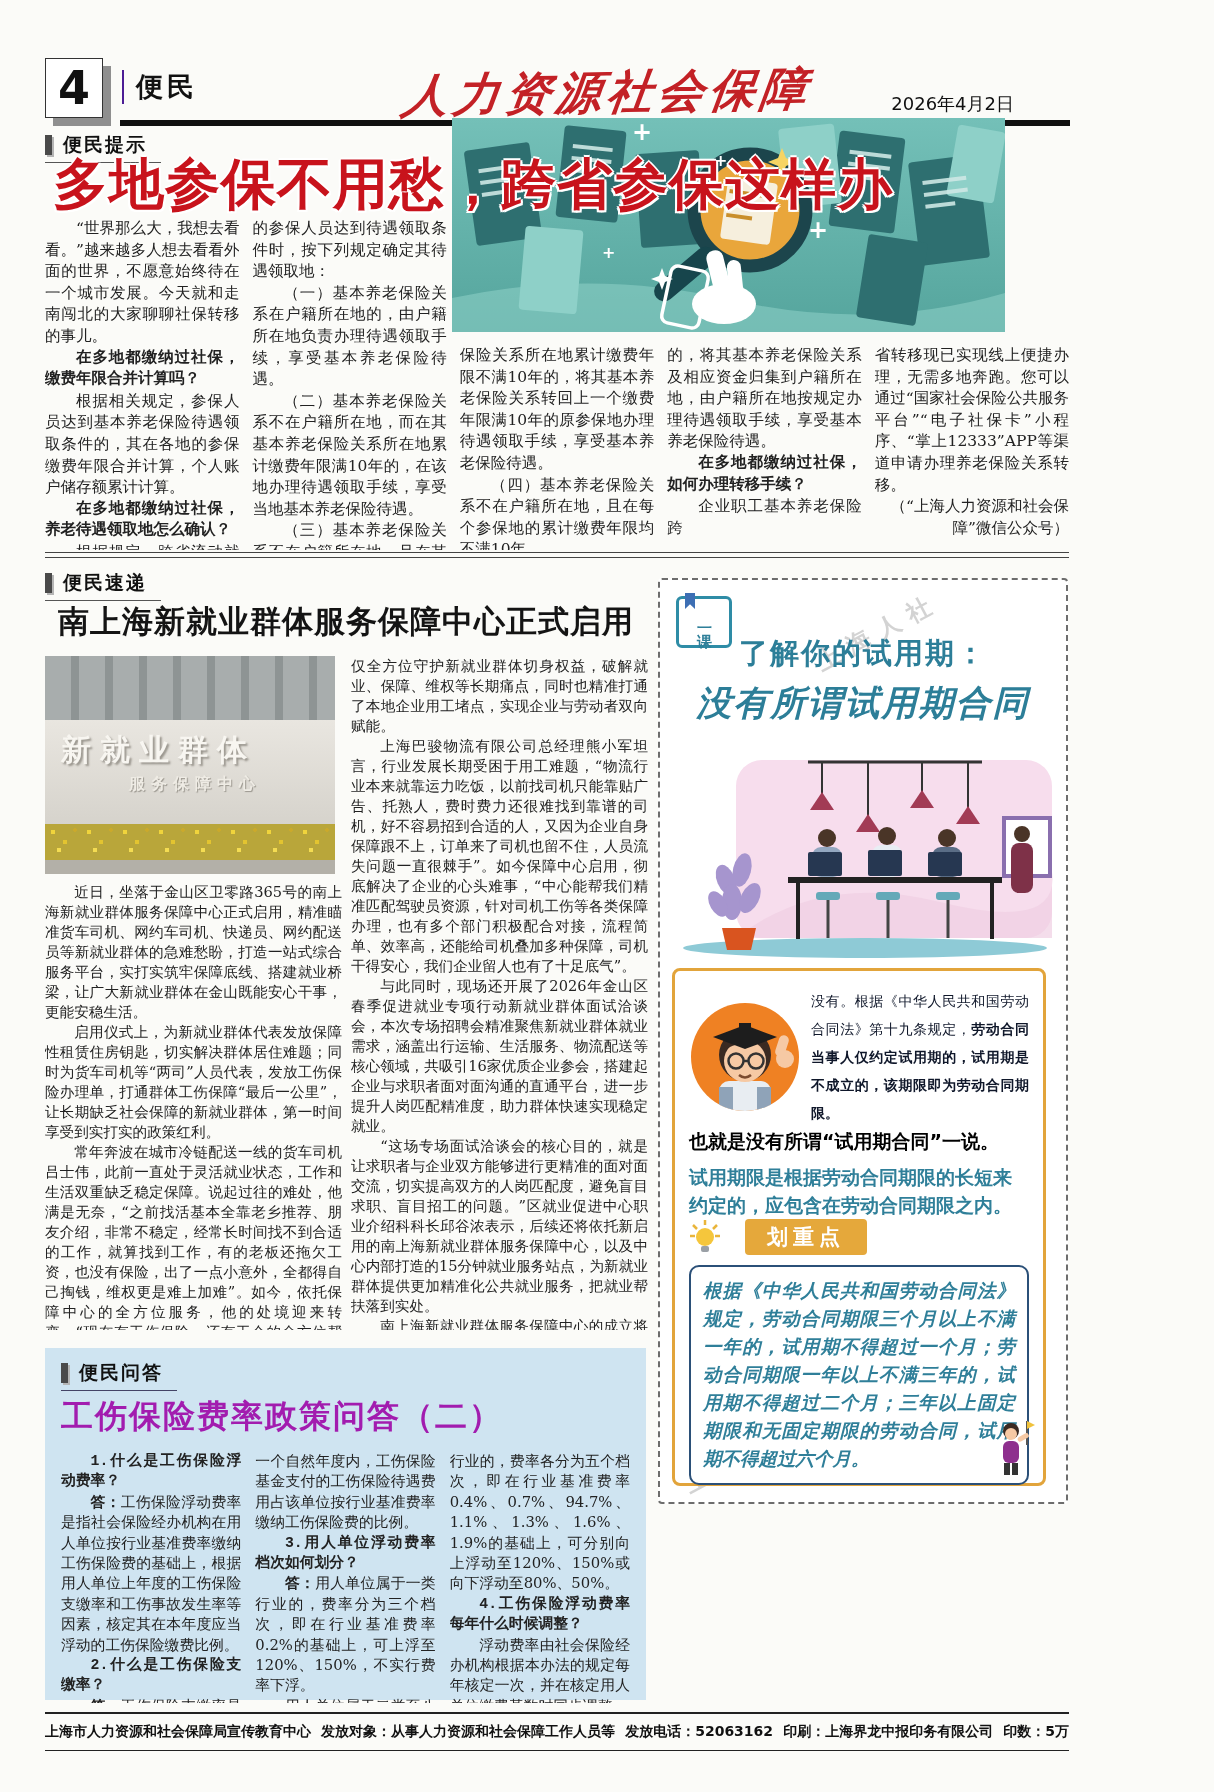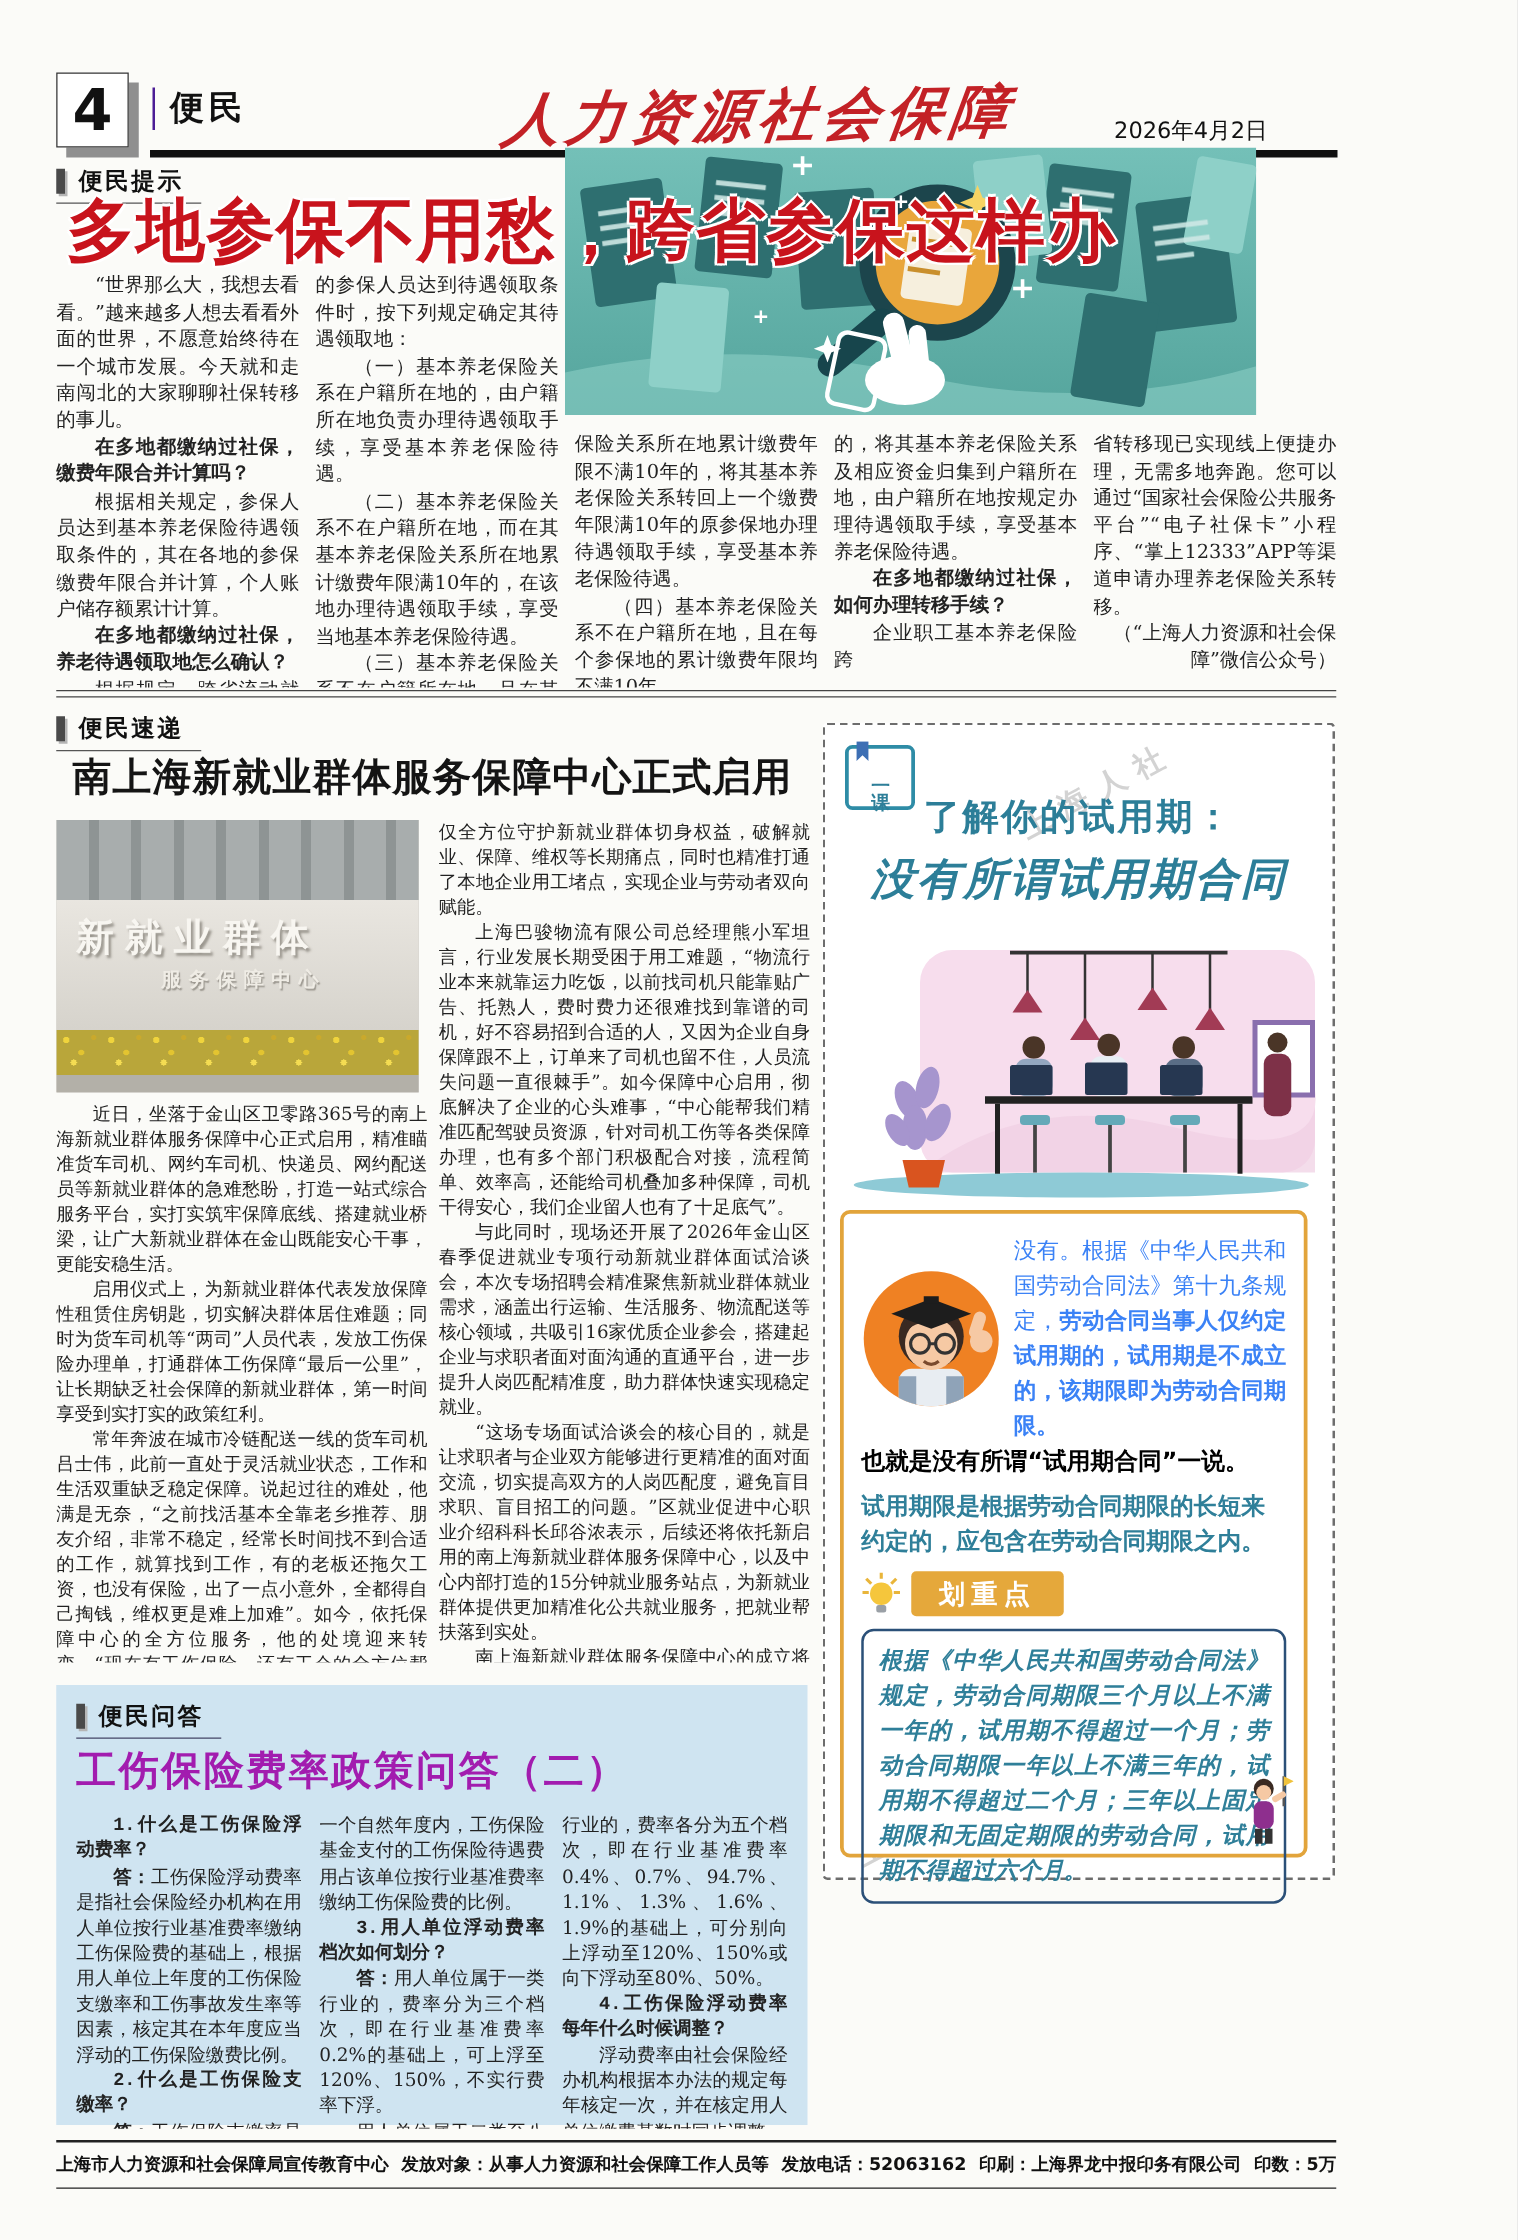--- a/index.html
+++ b/index.html
@@ -81,25 +81,25 @@
     letter-spacing:10px;transform:rotate(-28deg);pointer-events:none;white-space:nowrap;}
   #panel-title{position:absolute;left:0;top:54px;width:100%;text-align:center;color:#2c7e98;}
   #panel-title .t1{font:900 29px "DejaVu Sans",sans-serif;letter-spacing:2px;}
   #panel-title .t2{font:900 35px "DejaVu Sans",sans-serif;font-style:italic;letter-spacing:2px;margin-top:6px;}
   #office-illu{position:absolute;left:10px;top:172px;width:386px;height:208px;}
 
   #answer-box{position:absolute;left:12px;top:388px;width:374px;height:518px;background:#fff;
     border:3px solid #e2a43b;border-radius:8px;padding:16px 14px;box-sizing:border-box;}
   .ans-row{display:flex;gap:10px;}
   #avatar{flex:0 0 112px;}
-  .ans-text{flex:1;font-size:18px;line-height:28px;color:#3b82f6;text-align:justify;}
+  .ans-text{flex:1;font-size:14px;line-height:28px;color:#0f172a;text-align:justify;}
   .ans-text .bold{font-weight:700;font-family:"DejaVu Sans",sans-serif;}
   .ans-p2{font:700 19px/28px "DejaVu Sans",sans-serif;color:#000000;}
   .ans-p3{margin-top:8px;font:700 19px/28px "DejaVu Sans",sans-serif;color:#2f7f99;}
-  .hl-row{margin-top:10px;display:flex;align-items:center;gap:8px;}
+  .hl-row{display:flex;align-items:center;gap:24px;}
   .hl-badge{background:#e5a83b;color:#fff;font:700 21px "DejaVu Sans",sans-serif;letter-spacing:5px;
     padding:4px 22px;border-radius:4px;}
   .rule-box{margin-top:10px;border:2.5px solid #2b5078;border-radius:10px;padding:10px 12px;
     font:700 italic 18.5px/28px "DejaVu Serif",serif;color:#2f7f99;text-align:justify;}
   #mini-person{position:absolute;right:8px;bottom:6px;}
 
   
   #qa{position:absolute;left:45px;top:1348px;width:601px;height:352px;background:#cfe4f1;
     padding:12px 16px;box-sizing:border-box;}
   #qa .sec-label{border-bottom-color:#446;}

